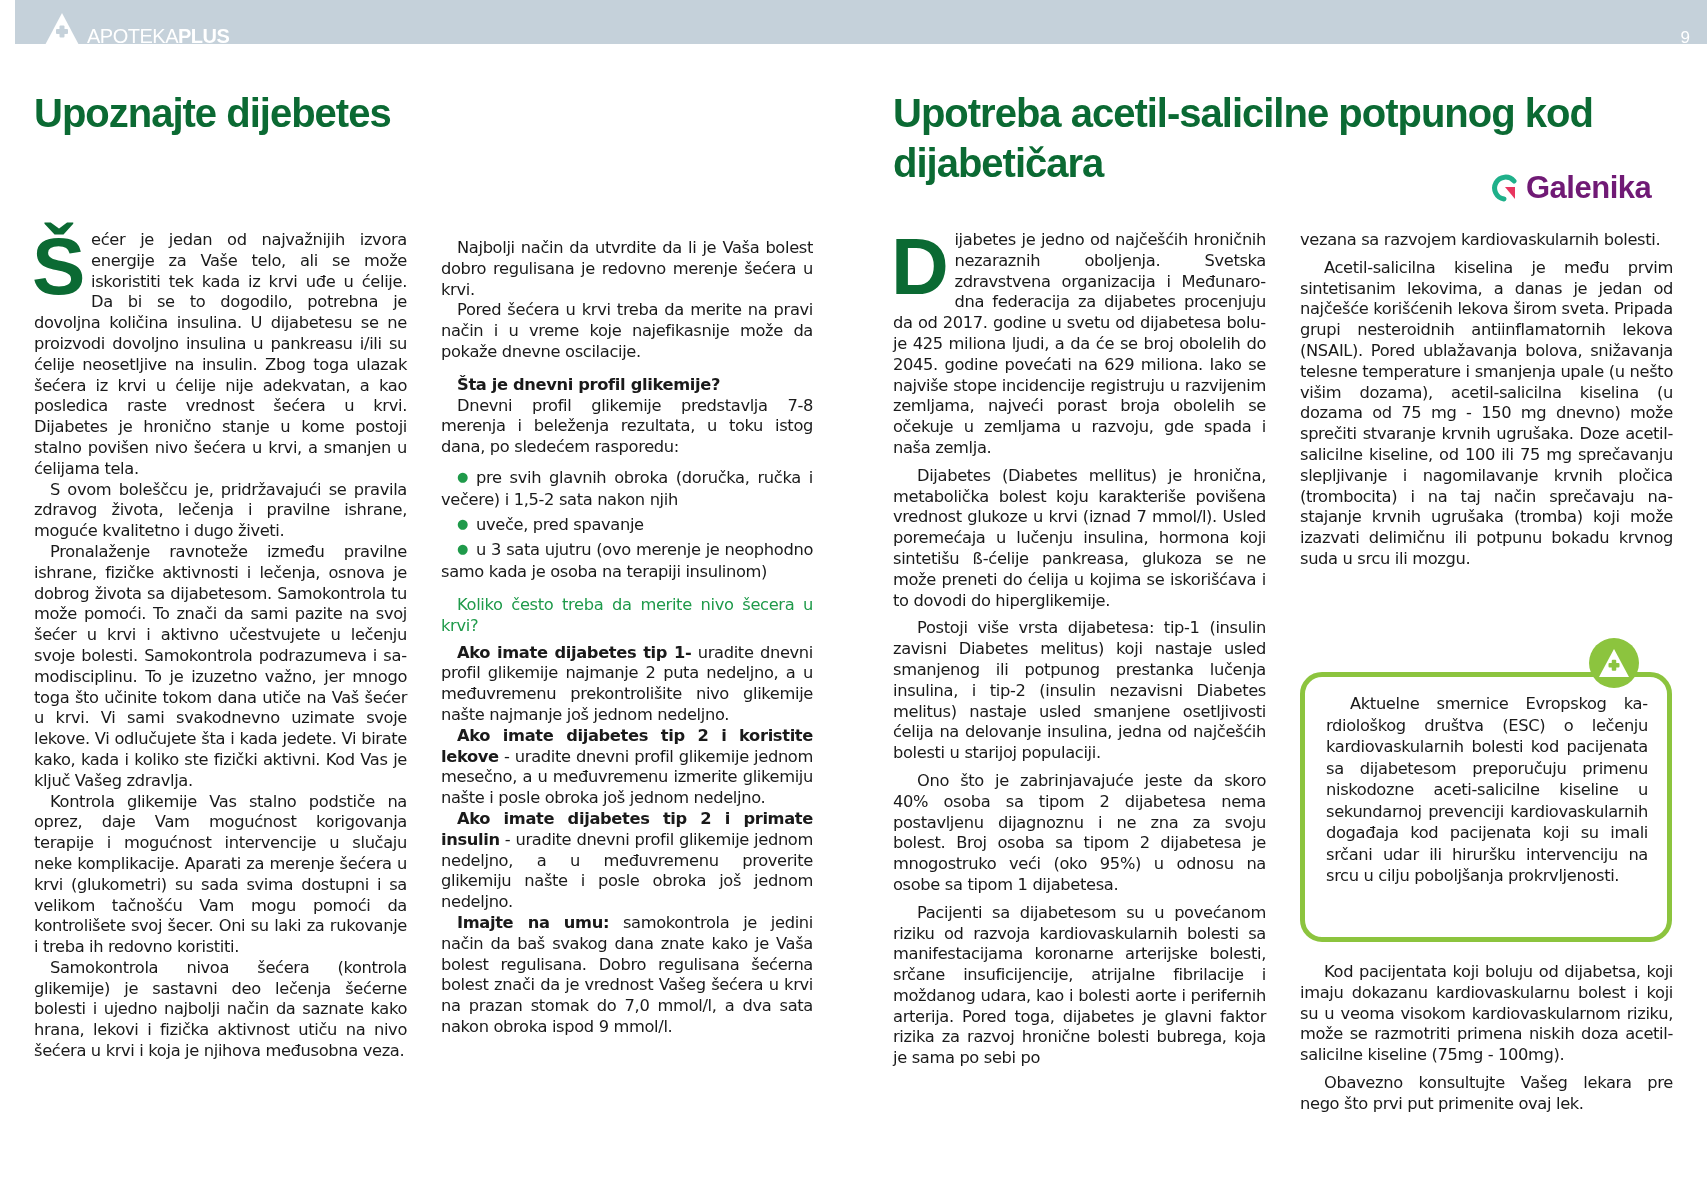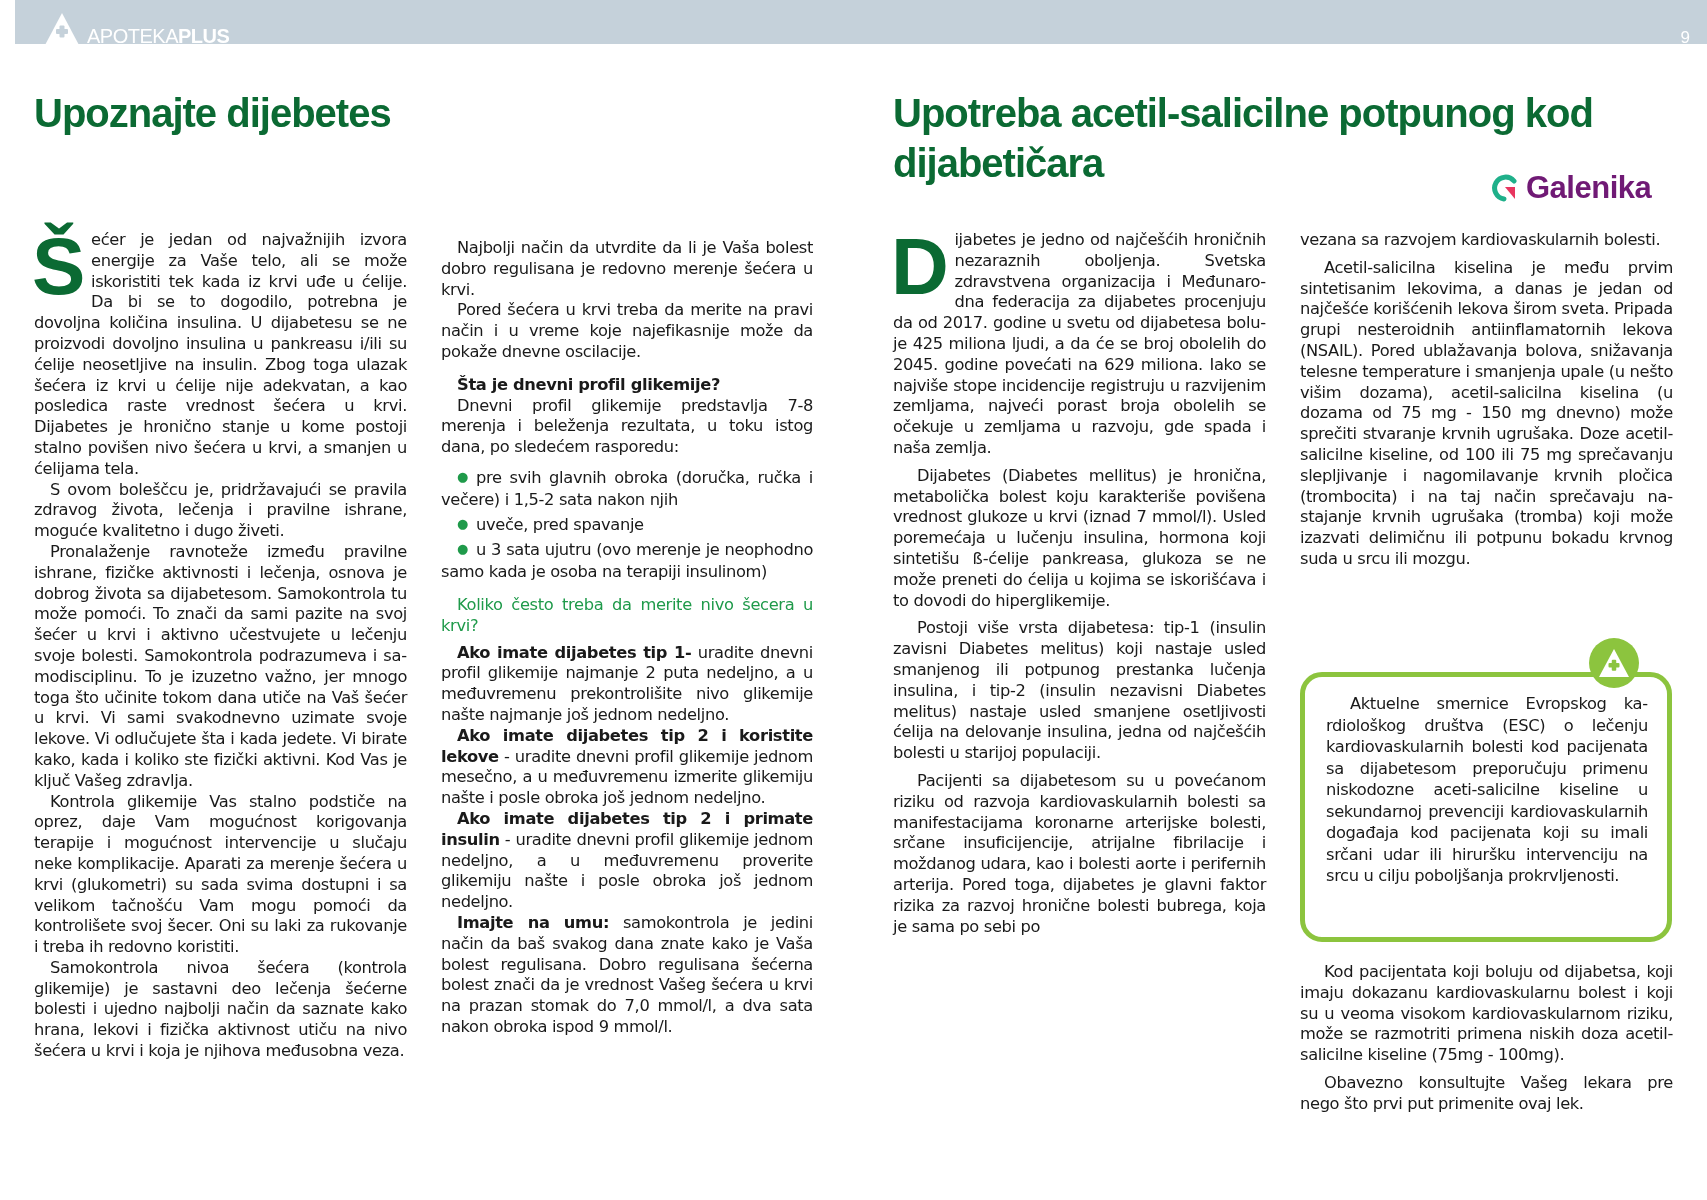--- a/index.html
+++ b/index.html
@@ -91,20 +91,21 @@
   <p><span class="bold">Ako imate dijabetes tip 1-</span><span> uradite dnevni profil glikemije najmanje 2 puta nedeljno, a u međuvremenu prekontrolišite nivo glikemije našte najmanje još jednom nedeljno.</span></p>
   <p><span class="bold">Ako imate dijabetes tip 2 i koristite lekove</span><span> - uradite dnevni profil glikemije jednom mesečno, a u međuvremenu izmerite glikemiju našte i posle obroka još jednom nedeljno.</span></p>
   <p><span class="bold">Ako imate dijabetes tip 2 i primate insulin</span><span> - uradite dnevni profil glikemije jednom nedeljno, a u međuvremenu proverite glikemiju našte i posle obroka još jednom nedeljno.</span></p>
   <p><span class="bold">Imajte na umu:</span><span> samokontrola je jedini način da baš svakog dana znate kako je Vaša bolest regulisana. Dobro regulisana šećerna bolest znači da je vrednost Vašeg šećera u krvi na prazan stomak do 7,0 mmol/l, a dva sata nakon obroka ispod 9 mmol/l.</span></p>
 </div>
 
 <div class="col c3">
   <p class="first"><span class="dropcap">D</span><span>ijabetes je jedno od najčešćih hroni­čnih nezaraznih oboljenja. Svetska zdravstvena organizacija i Međunaro­dna federacija za dijabetes procenjuju da od 2017. godine u svetu od dijabetesa bolu­je 425 miliona ljudi, a da će se broj obolelih do 2045. godine povećati na 629 miliona. Iako se najviše stope incidencije registruju u razvijenim zemljama, najveći porast broja obolelih se očekuje u zemljama u razvoju, gde spada i naša zemlja.</span></p>
   <p>Dijabetes (Diabetes mellitus) je hronična, metabolička bolest koju karakteriše povi­šena vrednost glukoze u krvi (iznad 7 mmol/l). Usled poremećaja u lučenju insu­lina, hormona koji sintetišu ß-ćelije pankre­asa, glukoza se ne može preneti do ćelija u kojima se iskorišćava i to dovodi do hi­perglikemije.</p>
   <p>Postoji više vrsta dijabetesa: tip-1 (insulin zavisni Diabetes melitus) koji nastaje usled smanjenog ili potpunog prestanka lučenja insulina, i tip-2 (insulin nezavisni Diabetes melitus) nastaje usled smanjene osetljivosti ćelija na delovanje insulina, jedna od na­jčešćih bolesti u starijoj populaciji.</p>
+  <p>Ono što je zabrinjavajuće jeste da skoro 40% osoba sa tipom 2 dijabetesa nema postavljenu dijagnoznu i ne zna za svoju bolest. Broj osoba sa tipom 2 dijabetesa je mnogostruko veći (oko 95%) u odnosu na osobe sa tipom 1 dijabetesa.</p>
   <p>Pacijenti sa dijabetesom su u povećanom riziku od razvoja kardiovaskularnih bolesti sa manifestacijama koronarne arterijske bo­lesti, srčane insuficijencije, atrijalne fibri­lacije i moždanog udara, kao i bolesti aorte i perifernih arterija. Pored toga, dijabetes je glavni faktor rizika za razvoj hronične bolesti bubrega, koja je sama po sebi po­</p>
 </div>
 
 <div class="col c4">
   <p class="first">vezana sa razvojem kardiovaskularnih bo­lesti.</p>
   <p>Acetil-salicilna kiselina je među prvim sintetisanim lekovima, a danas je jedan od najčešće korišćenih lekova širom sveta. Pripada grupi nesteroidnih antiinflamato­rnih lekova (NSAIL). Pored ublažavanja bolova, snižavanja telesne temperature i smanjenja upale (u nešto višim dozama), acetil-salicilna kiselina (u dozama od 75 mg - 150 mg dnevno) može sprečiti stvaranje krvnih ugrušaka. Doze acetil-salicilne ki­seline, od 100 ili 75 mg sprečavanju sle­pljivanje i nagomilavanje krvnih pločica (trombocita) i na taj način sprečavaju na­stajanje krvnih ugrušaka (tromba) koji može izazvati delimičnu ili potpunu bokadu krvnog suda u srcu ili mozgu.</p>
 </div>
 
 <div class="callout"></div>
 <div class="callout-badge">

